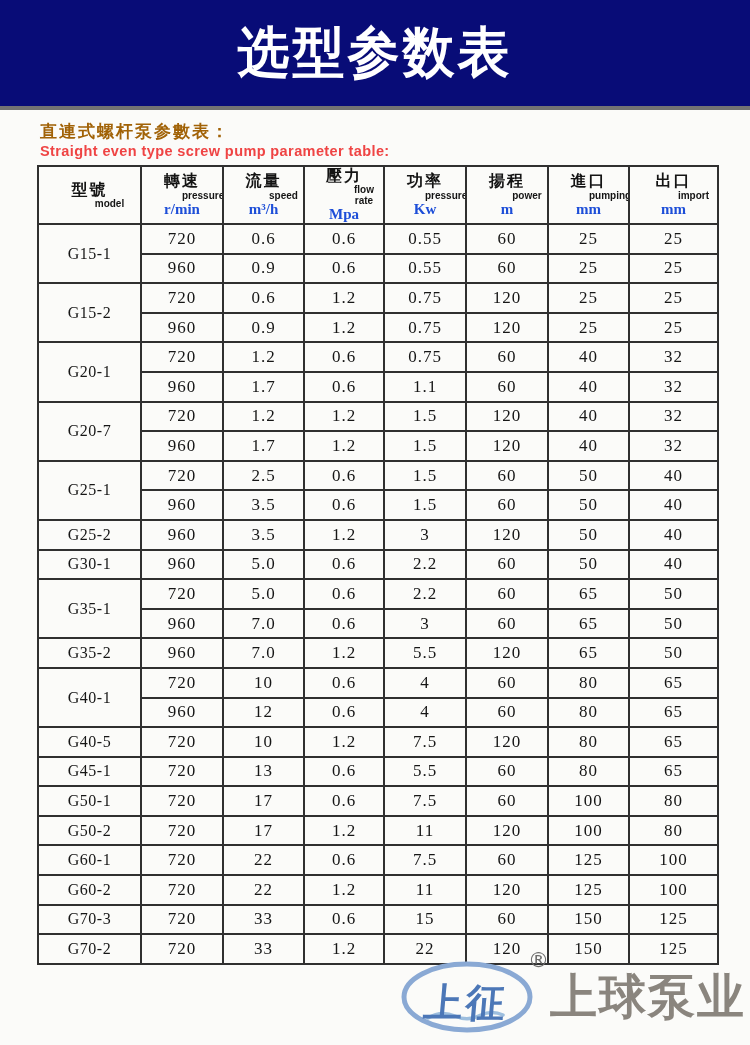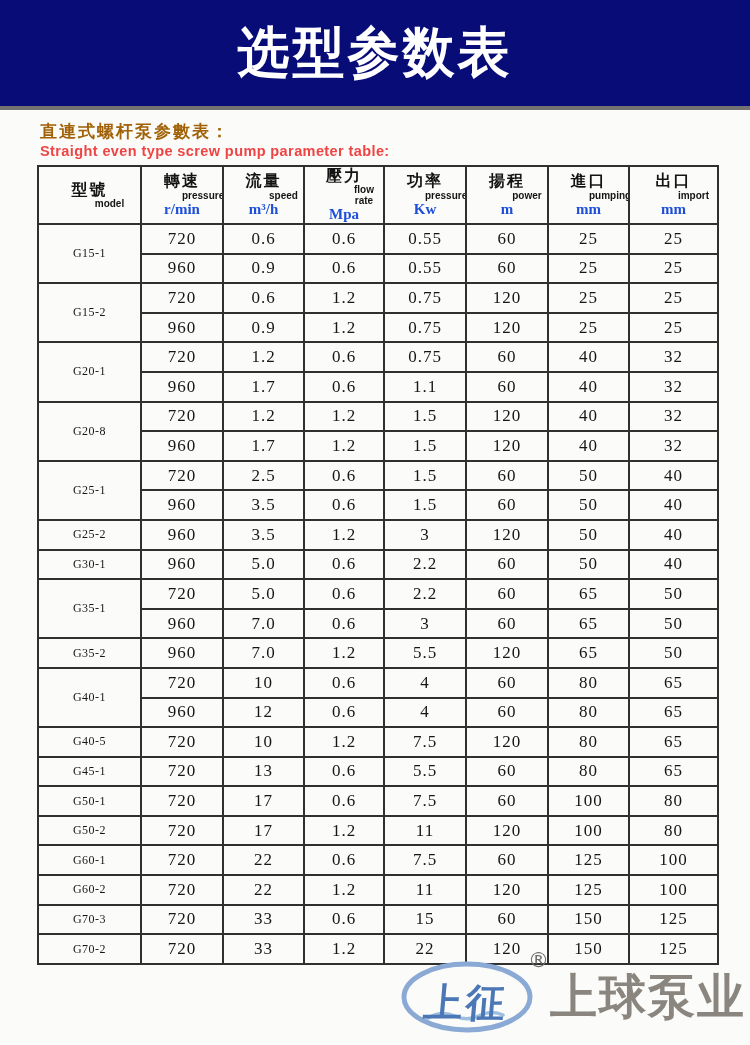--- a/index.html
+++ b/index.html
@@ -74,21 +74,21 @@
   .h-unit {
     font-family:"Liberation Serif","DejaVu Serif",serif;
     font-weight:bold; font-size:15px; color:#1d4ed8;
     line-height:1.1;
   }
   .param td {
     font-family:"Liberation Serif","DejaVu Serif",serif;
     font-size:17px; color:#161616;
     letter-spacing:1px;
   }
-  .param td.model-cell { font-size:12px; letter-spacing:0.5px;border-radius:21px; }
+  .param td.model-cell { font-size:16px; letter-spacing:0.5px;border-radius:21px; }
 
   
   .logo {
     position:absolute; left:400px; top:946px;
     width:348px; height:96px;
     z-index:5;
   }
   .logo-badge-svg { position:absolute; left:0; top:14px; }
   .logo-mark {
     position:absolute; left:24px; top:30px;
@@ -232,21 +232,21 @@
         <tr>
           <td>960</td>
           <td>1.7</td>
           <td>0.6</td>
           <td>1.1</td>
           <td>60</td>
           <td>40</td>
           <td>32</td>
         </tr>
         <tr>
-          <td rowspan="2" class="model-cell">G20-8</td>
+          <td rowspan="2" class="model-cell">G20-7</td>
           <td>720</td>
           <td>1.2</td>
           <td>1.2</td>
           <td>1.5</td>
           <td>120</td>
           <td>40</td>
           <td>32</td>
         </tr>
         <tr>
           <td>960</td>

